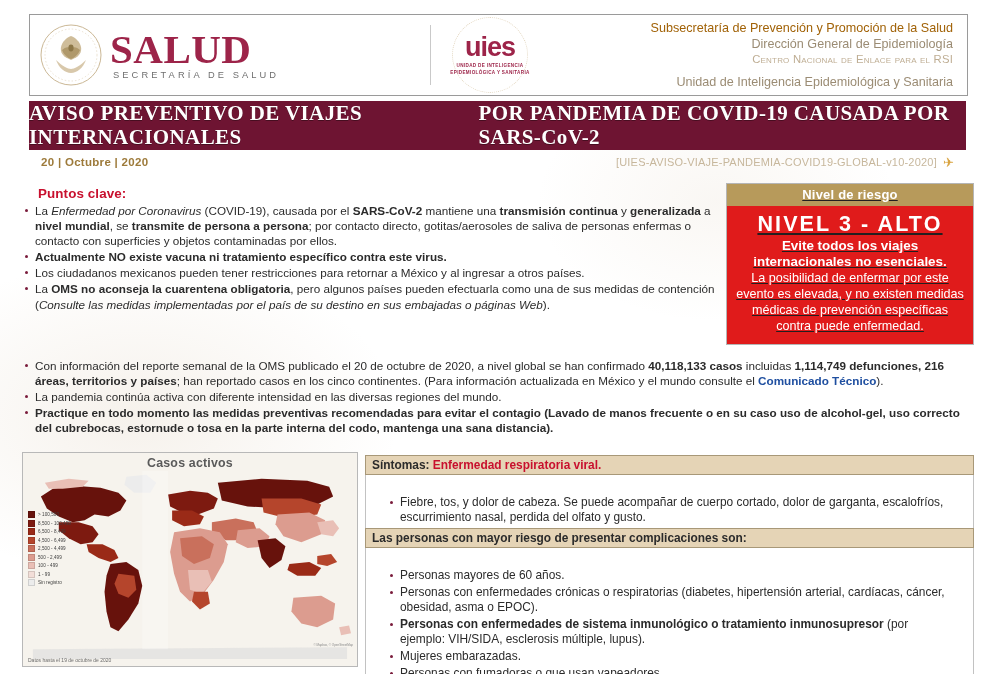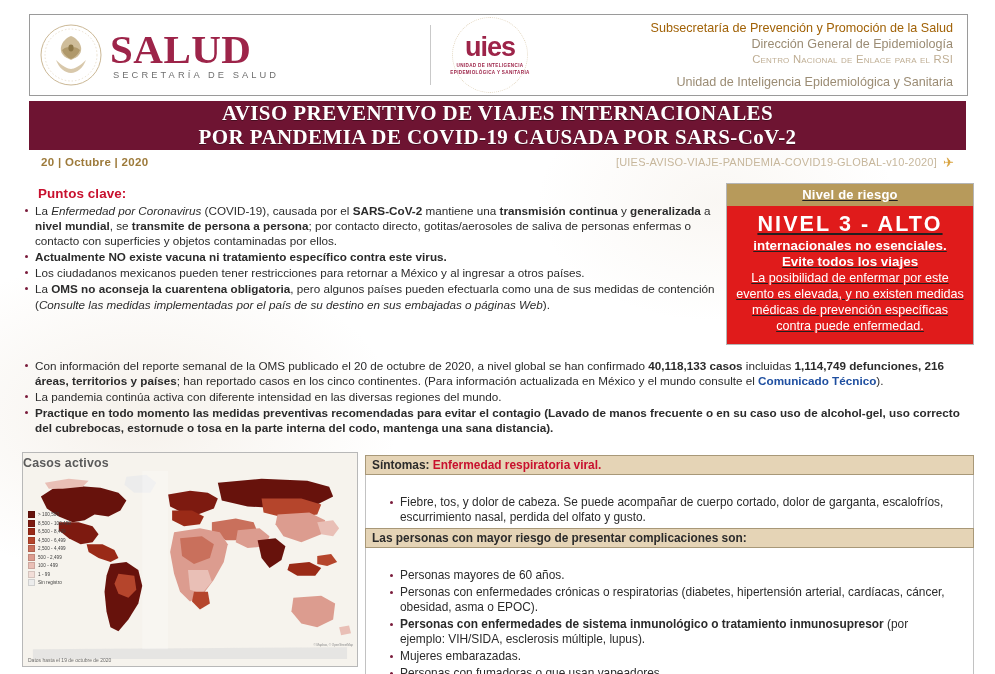--- a/index.html
+++ b/index.html
@@ -58,21 +58,21 @@
   }
   .hr1{font-size:12.6px;color:#a16207;line-height:1.3;}
   .hr2{font-size:12.6px;color:#9b8c74;line-height:1.3;}
   .hr3{font-size:11.3px;color:#bfae94;line-height:1.3;font-variant:small-caps;letter-spacing:.2px;}
   .hr4{font-size:12.6px;color:#9b8c74;line-height:1.3;margin-top:7px;}
 
   
   .banner{
     position:absolute;left:29px;top:101px;width:937px;height:49px;
     background:#6e1432;color:#ffffff;
-    display:flex;flex-direction:column;align-items:center;justify-content:center;
+    display:flex;flex-direction:row;align-items:center;justify-content:center;
     font-family:"Liberation Serif", serif;
   }
   .banner-l1,.banner-l2{
     font-weight:bold;font-size:21px;letter-spacing:.4px;line-height:1.12;
     text-shadow:0 1px 0 rgba(0,0,0,.35);
   }
   .subbar{
     position:absolute;left:29px;top:151px;width:937px;height:22px;
     display:flex;align-items:center;justify-content:space-between;
     padding:0 12px;box-sizing:border-box;
@@ -124,21 +124,21 @@
   }
   .risk-strong{font-size:13.4px;font-weight:bold;line-height:1.2;}
   .risk-text{font-size:12.6px;line-height:1.26;margin-top:1px;}
 
   
   .mappanel{
     position:absolute;left:22px;top:452px;width:336px;height:215px;
     border:1px solid #b8b8b8;background:#f5f2ec;box-sizing:border-box;overflow:hidden;
   }
   .map-title{
-    text-align:left;font-size:12.4px;font-weight:bold;color:#5a5a5a;
+    text-align:center;font-size:12.4px;font-weight:bold;color:#5a5a5a;
     padding-top:3px;letter-spacing:.2px;position:relative;z-index:3;
   }
   .map-canvas{position:absolute;left:0;top:0;width:100%;height:100%;}
   .map-canvas svg{display:block;width:100%;height:100%;}
   .legend{
     position:absolute;left:5px;top:58px;z-index:4;
   }
   .legend-row{display:flex;align-items:center;margin-bottom:1.5px;}
   .sw{width:5px;height:5px;margin-right:3px;border:.5px solid rgba(0,0,0,.12);}
   .legend-lbl{font-size:4.6px;color:#3d3d3d;letter-spacing:.05px;white-space:nowrap;}
@@ -240,22 +240,22 @@
         <li><span>Con información del reporte semanal de la OMS publicado el 20 de octubre de 2020, a nivel global se han confirmado </span><span class="b">40,118,133 casos</span><span> incluidas </span><span class="b">1,114,749 defunciones, 216 áreas, territorios y países</span><span>; han reportado casos en los cinco continentes. (Para información actualizada en México y el mundo consulte el </span><span class="blue">Comunicado Técnico</span><span>).</span></li>
         <li><span>La pandemia continúa activa con diferente intensidad en las diversas regiones del mundo.</span></li>
         <li><span class="b">Practique en todo momento las medidas preventivas recomendadas para evitar el contagio (Lavado de manos frecuente o en su caso uso de alcohol-gel, uso correcto del cubrebocas, estornude o tosa en la parte interna del codo, mantenga una sana distancia).</span></li>
       </ul>
   </div>
 
   <div class="risk">
     <div class="risk-head">Nivel de riesgo</div>
     <div class="risk-body">
       <div class="risk-level">NIVEL 3 - ALTO</div>
+      <div class="risk-strong">Evite todos los viajes</div>
       <div class="risk-strong">internacionales no esenciales.</div>
-      <div class="risk-strong">Evite todos los viajes</div>
       <div class="risk-text">La posibilidad de enfermar por este evento es elevada, y no existen medidas médicas de prevención específicas contra puede enfermedad.</div>
     </div>
   </div>
 
   <div class="mappanel">
     <div class="map-canvas">
       <svg viewBox="0 0 336 215" preserveAspectRatio="none" aria-hidden="true">
         <rect x="0" y="0" width="336" height="215" fill="#f6f3ed"></rect>
 
         <path d="M18 44 L30 36 L52 33 L78 35 L96 40 L104 48 L98 58 L86 64 L72 62 L62 68 L50 70 L36 64 L24 56 Z" fill="#67120c"></path>

